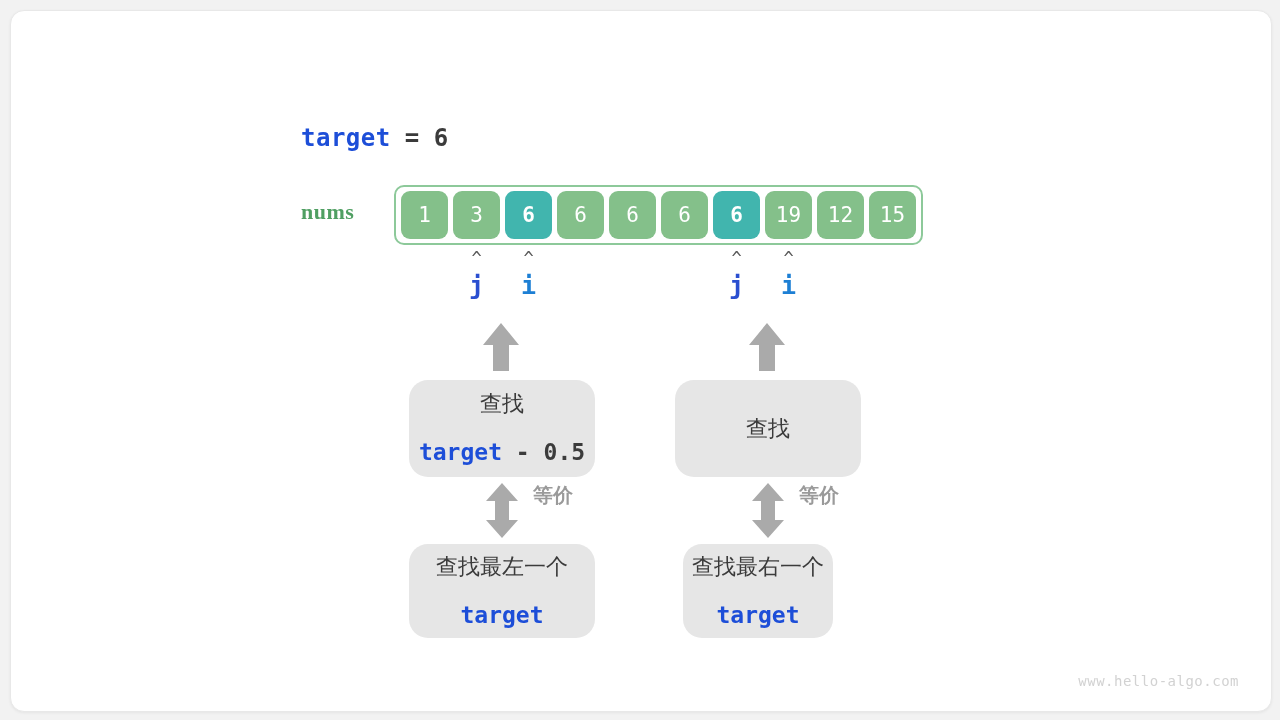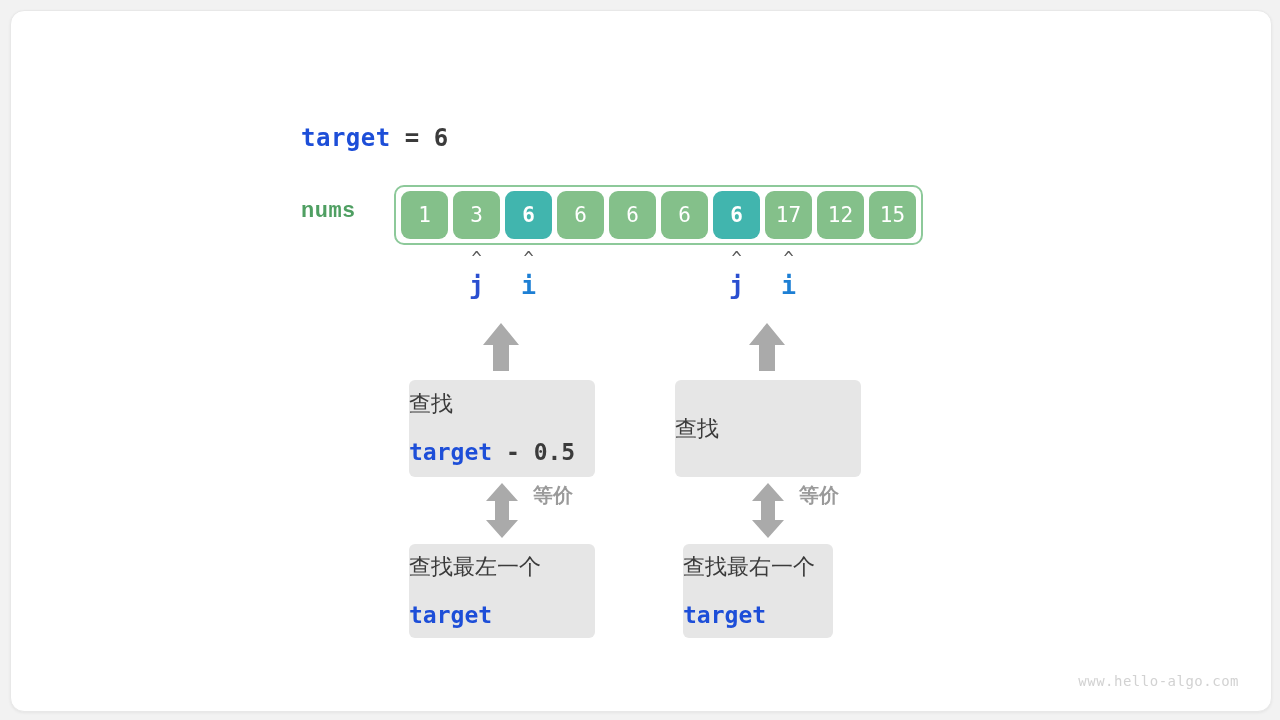--- a/index.html
+++ b/index.html
@@ -43,21 +43,21 @@
   }
   .tkn-teal { color: #1d4ed8; }
   .tkn-dark { color: #3b3b3b; }
   .target-line .sp { width: 14px; display: inline-block; }
 
   
   .nums-label {
     position: absolute;
     left: 290px;
     top: 188px;
-    font-family: Liberation Mono, monospace;
+    font-family: Liberation Serif, serif;
     font-size: 22px;
     font-weight: bold;
     color: #4f9f62;
     letter-spacing: 0.5px;
   }
 
   
   .array-frame {
     position: absolute;
     left: 383px;
@@ -114,24 +114,24 @@
     position: absolute;
     width: 40px;
     height: 50px;
   }
   .up-arrow svg { display: block; }
 
   
   .box {
     position: absolute;
     background: #e6e6e6;
-    border-radius: 6px;
+    border-radius: 19px;
     display: flex;
     flex-direction: column;
-    align-items: flex-start;
+    align-items: center;
     justify-content: center;
     box-sizing: border-box;
   }
   .box .line-cn {
     font-family: "DejaVu Sans", sans-serif;
     font-size: 22px;
     color: #3b3b3b;
     line-height: 30px;
   }
   .box .line-code {
@@ -185,21 +185,21 @@
   <div class="nums-label">nums</div>
 
   <div class="array-frame" id="array-frame">
       <div class="cell">1</div>
       <div class="cell">3</div>
       <div class="cell hl">6</div>
       <div class="cell">6</div>
       <div class="cell">6</div>
       <div class="cell">6</div>
       <div class="cell hl">6</div>
-      <div class="cell">17</div>
+      <div class="cell">19</div>
       <div class="cell">12</div>
       <div class="cell">15</div>
     </div>
 
   <div id="pointer-layer">
       <div class="ptr" style="left: 442px; top: 240px;">
         <span class="caret">^</span>
         <span class="plabel" style="color: rgb(42, 79, 208);">j</span>
       </div>
       <div class="ptr" style="left: 494px; top: 240px;">

